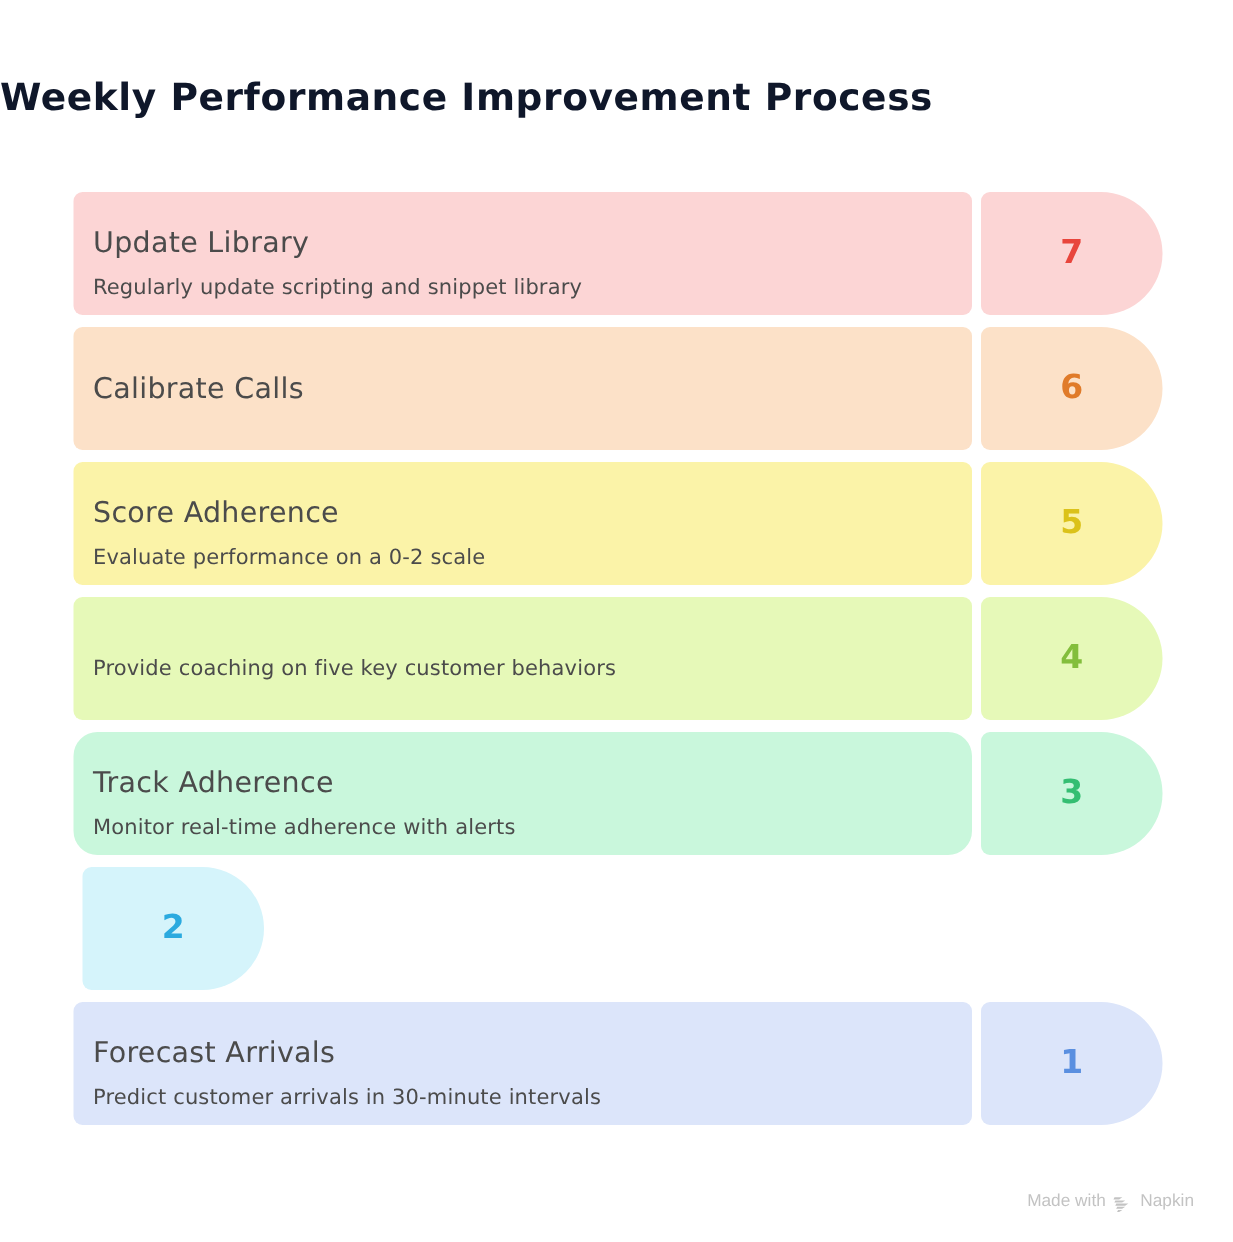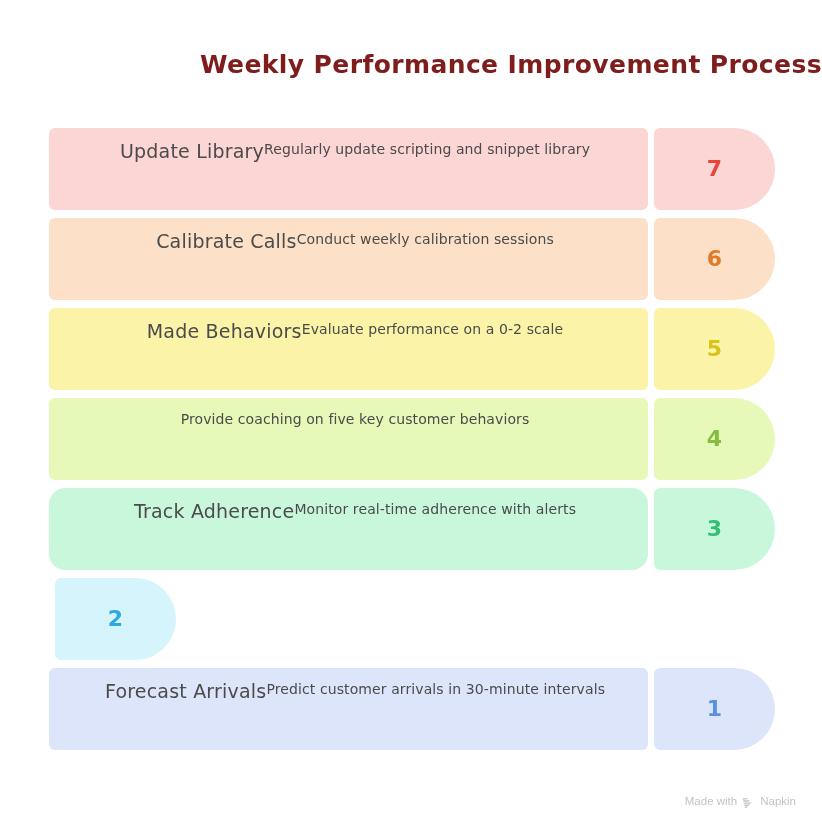--- a/index.html
+++ b/index.html
@@ -18,46 +18,46 @@
     position: relative;
     width: 822px;
     height: 828px;
     box-sizing: border-box;
   }
   .page-title {
     position: absolute;
     left: 0;
     top: 50px;
     width: 822px;
-    text-align: right;
+    text-align: left;
     font-family: "DejaVu Sans", sans-serif;
     font-size: 25px;
     font-weight: bold;
-    color: #7f1d1d;
+    color: #0f172a;
     letter-spacing: 0.4px;
   }
   .steps {
     position: absolute;
     left: 49px;
     top: 128px;
     width: 726px;
   }
   .step-row {
     display: flex;
     align-items: stretch;
     height: 82px;
     margin-bottom: 8px;
   }
   .step-body {
     width: 599px;
     box-sizing: border-box;
     border-radius: 6px;
     padding: 14px 0 0 13px;
     display: flex;
-    flex-direction: row;
+    flex-direction: column;
     justify-content: center;
   }
   .step-title {
     font-family: "DejaVu Sans", sans-serif;
     font-size: 19px;
     color: #4b4b4b;
     line-height: 1.0;
     letter-spacing: 0.2px;
     margin-bottom: 13px;
   }
@@ -120,30 +120,29 @@
           <div class="step-desc">Regularly update scripting and snippet library</div>
         </div>
         <div class="step-spacer"></div>
         <div class="step-badge" style="background: rgb(252, 213, 213);">
           <div class="badge-number" style="color: rgb(232, 69, 60);">7</div>
         </div>
       </div>
       <div class="step-row">
         <div class="step-body" style="background: rgb(252, 225, 200);">
           <div class="step-title">Calibrate Calls</div>
-          <div class="step-desc">Conduct weekly calibration sessions</div>
         </div>
         <div class="step-spacer"></div>
         <div class="step-badge" style="background: rgb(252, 225, 200);">
           <div class="badge-number" style="color: rgb(224, 123, 42);">6</div>
         </div>
       </div>
       <div class="step-row">
         <div class="step-body" style="background: rgb(251, 243, 168);">
-          <div class="step-title">Made Behaviors</div>
+          <div class="step-title">Score Adherence</div>
           <div class="step-desc">Evaluate performance on a 0-2 scale</div>
         </div>
         <div class="step-spacer"></div>
         <div class="step-badge" style="background: rgb(251, 243, 168);">
           <div class="badge-number" style="color: rgb(219, 194, 25);">5</div>
         </div>
       </div>
       <div class="step-row">
         <div class="step-body" style="background: rgb(230, 249, 184);">
           <div class="step-desc">Provide coaching on five key customer behaviors</div>

